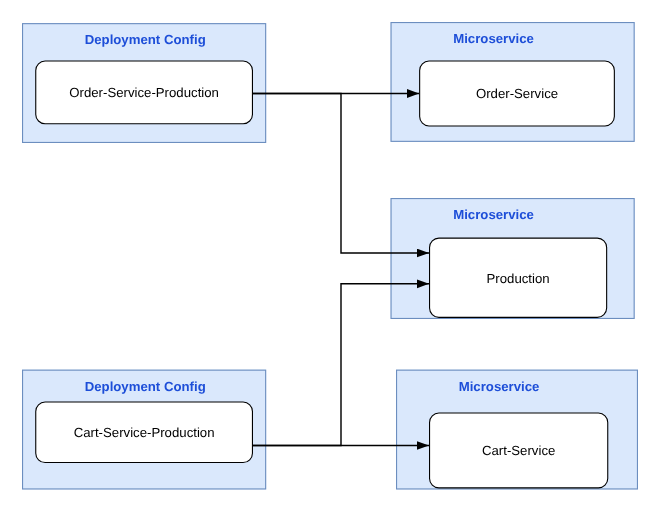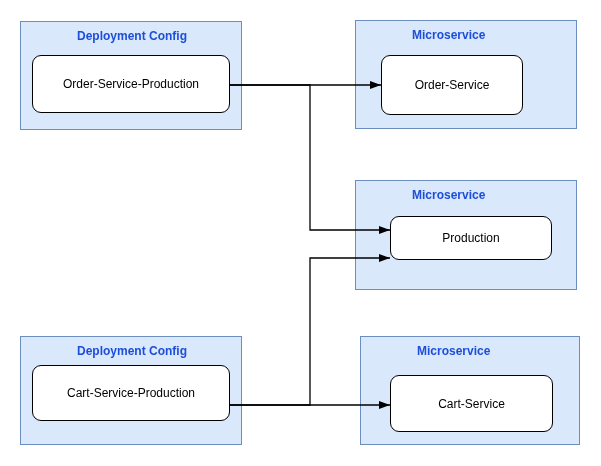--- a/index.html
+++ b/index.html
@@ -89,29 +89,29 @@
     <path class="edge" marker-end="url(#arrow)" d="M230 85 L381 85"></path>
     <path class="edge" marker-end="url(#arrow)" d="M230 85 L310 85 L310 230 L390 230"></path>
     <path class="edge" marker-end="url(#arrow)" d="M230 405 L390 405"></path>
     <path class="edge" marker-end="url(#arrow)" d="M230 405 L310 405 L310 258 L390 258"></path>
   </svg>
 
   <div class="node" style="left:32px; top:55px; width:198px; height:58px;">
     <span>Order-Service-Production</span>
   </div>
 
-  <div class="node" style="left:381px; top:55px; width:142px; height:60px;">
+  <div class="node" style="left:381px; top:55px; width:178px; height:60px;">
     <span>Order-Service</span>
   </div>
 
-  <div class="node" style="left:390px; top:216px; width:162px; height:44px;">
+  <div class="node" style="left:390px; top:216px; width:162px; height:73px;">
     <span>Production</span>
   </div>
 
   <div class="node" style="left:32px; top:365px; width:198px; height:56px;">
     <span>Cart-Service-Production</span>
   </div>
 
-  <div class="node" style="left:390px; top:375px; width:163px; height:57px;">
+  <div class="node" style="left:390px; top:375px; width:163px; height:69px;">
     <span>Cart-Service</span>
   </div>
 
 </div>
 
 </body></html>

